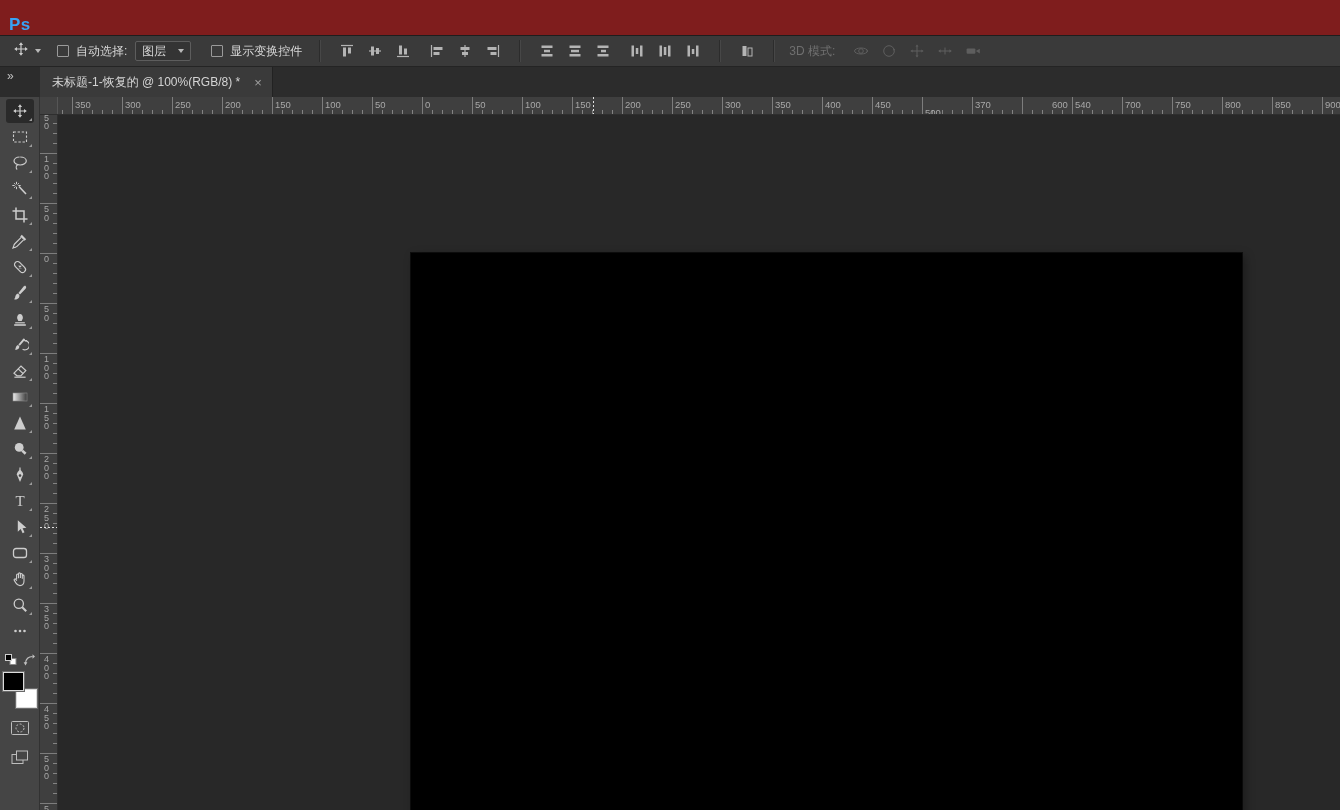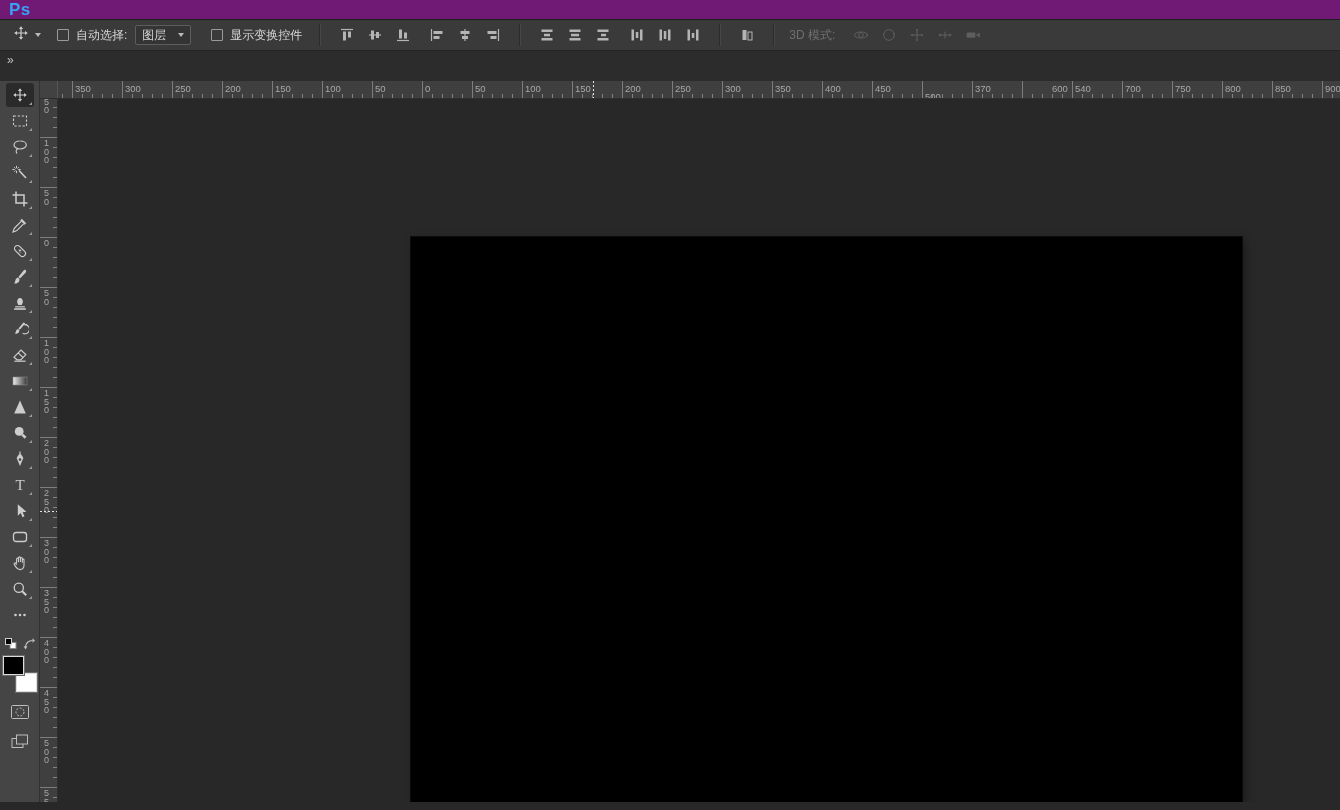--- a/index.html
+++ b/index.html
@@ -1,20 +1,20 @@
 <!DOCTYPE html>
 <html><head>
 <meta charset="utf-8">
 <style>
   * { box-sizing: border-box; margin: 0; padding: 0; }
   html,body { width:1340px; height:810px; overflow:hidden; }
   body { background:#282828; font-family:"Liberation Sans",sans-serif; color:#d8d8d8; position:relative; }
 
   
-  .menubar { height:20px; background:#701a75; border-bottom:1px solid #1e1e1e; display:flex; align-items:center; }
+  .menubar { height:36px; background:#7f1d1d; border-bottom:1px solid #1e1e1e; display:flex; align-items:flex-end; }
   .logo { color:#38a2f5; font-size:17px; font-weight:bold; padding:0 14px 0 9px; letter-spacing:.5px; }
   .menu-item { font-size:13px; color:#dadada; padding:0 16px; cursor:default; white-space:nowrap; }
 
   
   .options-bar { height:31px; background:#3a3a3a; border-bottom:1px solid #242424; display:flex; align-items:center; padding-left:12px; }
   .tool-preset { display:flex; align-items:center; gap:5px; margin-right:16px; }
   .chev { width:0; height:0; border-left:3.5px solid transparent; border-right:3.5px solid transparent; border-top:4px solid #b9b9b9; }
   .checkbox { width:12px; height:12px; border:1px solid #9a9a9a; border-radius:1px; background:transparent; display:inline-block; flex:none; }
   .ob-label { font-size:12px; color:#d6d6d6; margin:0 8px 0 7px; white-space:nowrap; }
   .dropdown { height:20px; min-width:56px; background:#343434; border:1px solid #5d5d5d; border-radius:2px;
@@ -229,20 +229,24 @@
         <svg width="16" height="16" viewBox="0 0 16 16">
           <rect x="1.6" y="5.4" width="8.8" height="5.4" rx="1" fill="#5e5e5e"></rect>
           <path d="m10.8 8.1 4-2.3v4.6z" fill="#5e5e5e"></path>
         </svg>
       </button>
     </div>
 </div>
 
 <div class="tab-bar">
   <div class="panel-expand">»</div>
+  <div class="doc-tab">
+    <span>未标题-1-恢复的 @ 100%(RGB/8) *</span>
+    <span class="tab-close">×</span>
+  </div>
 </div>
 
 <div class="main">
 
   <div class="toolbar">
     <div id="tools" style="display:flex;flex-direction:column;align-items:center;">
         <button class="tool sel">
           <svg width="18" height="18" viewBox="0 0 18 18">
             <path d="M9 2.2 6.9 5h4.2zM9 15.8 11.1 13H6.9zM2.2 9 5 6.9v4.2zM15.8 9 13 11.1V6.9z" fill="#cdcdcd"></path>
             <path d="M9 4v10M4 9h10" stroke="#cdcdcd" stroke-width="1.2"></path>

